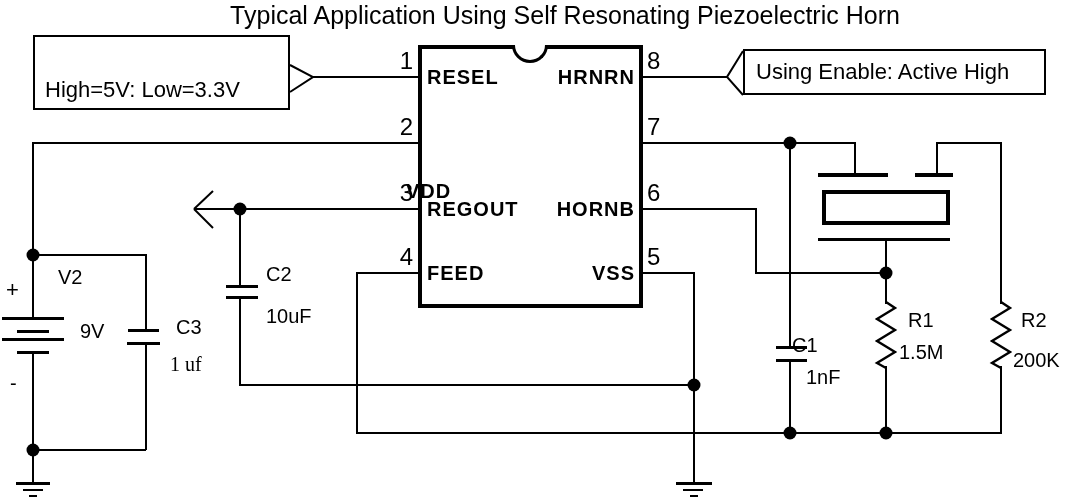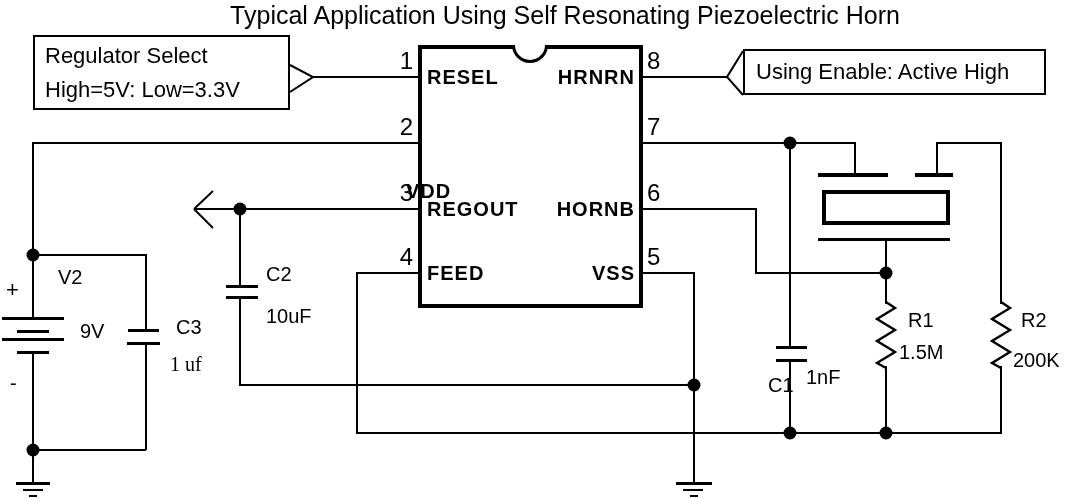--- a/index.html
+++ b/index.html
@@ -25,21 +25,20 @@
   svg{position:absolute;overflow:visible;}
 </style>
 </head>
 <body>
 
 <div id="canvas">
 
   <div class="lbl t25" style="left:30px;top:2px;width:1070px;text-align:center;">Typical Application Using Self Resonating Piezoelectric Horn</div>
 
   <div class="box" style="left:33px;top:35px;width:257px;height:75px;"></div>
-  <div class="lbl t22" style="left:45px;top:44px;">Regulator Select</div>
   <div class="lbl t22" style="left:45px;top:78px;">High=5V: Low=3.3V</div>
   <svg style="left:288px;top:63px;" width="28" height="32">
     <polyline points="2,2 25,14 2,29" fill="none" stroke="#000" stroke-width="2"></polyline>
   </svg>
 
   <div class="box" style="left:743px;top:49px;width:303px;height:46px;"></div>
   <div class="lbl t22" style="left:756px;top:60px;">Using Enable: Active High</div>
   <svg style="left:725px;top:49px;" width="20" height="50">
     <polyline points="18,2 2,28 18,46" fill="none" stroke="#000" stroke-width="2"></polyline>
   </svg>
@@ -128,21 +127,21 @@
   <div class="w v" style="left:936px;top:142px;height:33px;"></div>
   <div class="w h" style="left:936px;top:142px;width:66px;"></div>
   <div style="position:absolute;left:822px;top:190px;width:128px;height:35px;border:4px solid #000;box-sizing:border-box;background:#fff;"></div>
   <div class="w b3" style="left:818px;top:238px;width:132px;"></div>
   <div class="w v" style="left:885px;top:240px;height:34px;"></div>
 
   <div class="w v" style="left:789px;top:142px;height:206px;"></div>
   <div class="w b3" style="left:776px;top:346px;width:31px;"></div>
   <div class="w b3" style="left:776px;top:359px;width:31px;"></div>
   <div class="w v" style="left:789px;top:362px;height:72px;"></div>
-  <div class="lbl t24" style="left:768px;top:334px;margin-top:40px;">C1</div>
+  <div class="lbl t24" style="left:792px;top:334px;">C1</div>
   <div class="lbl t24" style="left:806px;top:366px;">1nF</div>
 
   <div class="w v" style="left:885px;top:272px;height:32px;"></div>
   <svg style="left:873px;top:302px;" width="26" height="66">
     <polyline points="13,0 22,6 4,17 22,28 4,39 22,50 4,61 13,66" fill="none" stroke="#000" stroke-width="2.4"></polyline>
   </svg>
   <div class="w v" style="left:885px;top:366px;height:68px;"></div>
   <div class="lbl t24" style="left:908px;top:309px;">R1</div>
   <div class="lbl t24" style="left:899px;top:341px;">1.5M</div>
 

